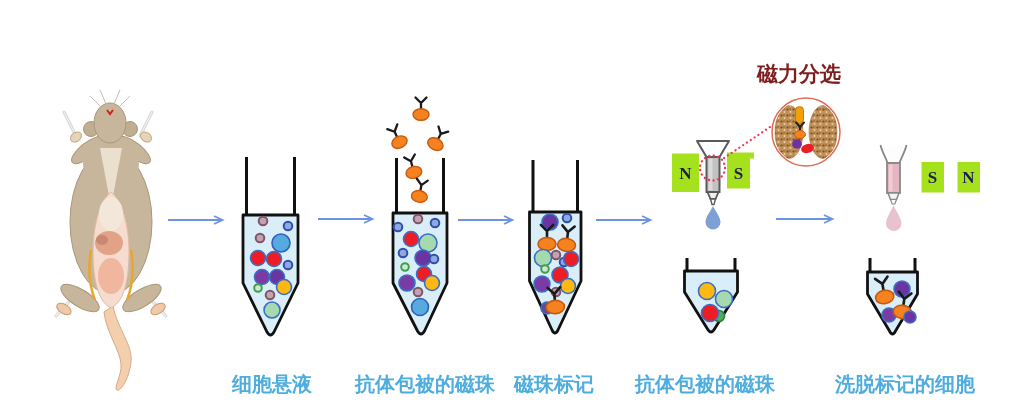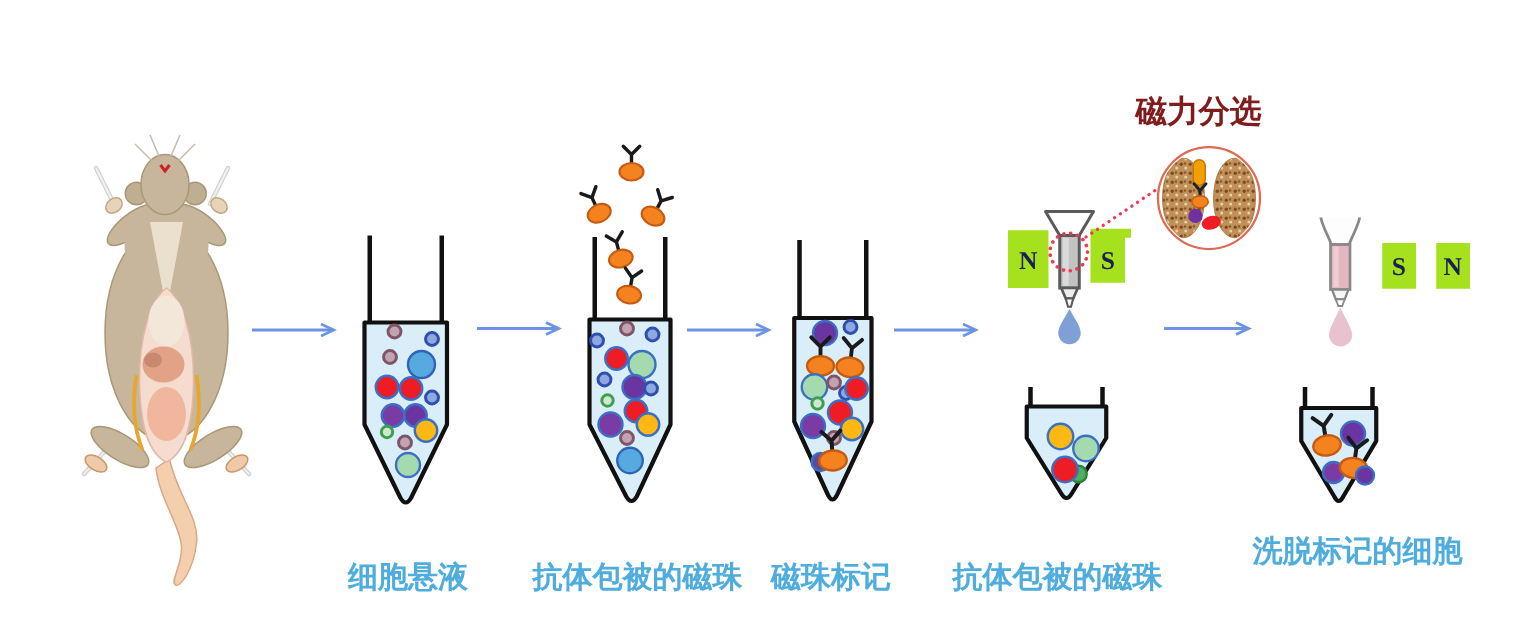--- a/index.html
+++ b/index.html
@@ -261,15 +261,15 @@
     </g>
   </g>
 </svg>
 
 <div class="diagram-title" style="left:799px; top:60px;">磁力分选</div>
 
 <div class="step-label" style="left:272px; top:355px;">细胞悬液</div>
 <div class="step-label" style="left:425px; top:355px;">抗体包被的磁珠</div>
 <div class="step-label" style="left:554px; top:355px;">磁珠标记</div>
 <div class="step-label" style="left:705px; top:355px;">抗体包被的磁珠</div>
-<div class="step-label" style="left:905px; top:338px;text-align:center;">洗脱标记的细胞</div>
+<div class="step-label" style="left:905px; top:355px;text-align:center;">洗脱标记的细胞</div>
 
 </div>
 
 </body></html>

